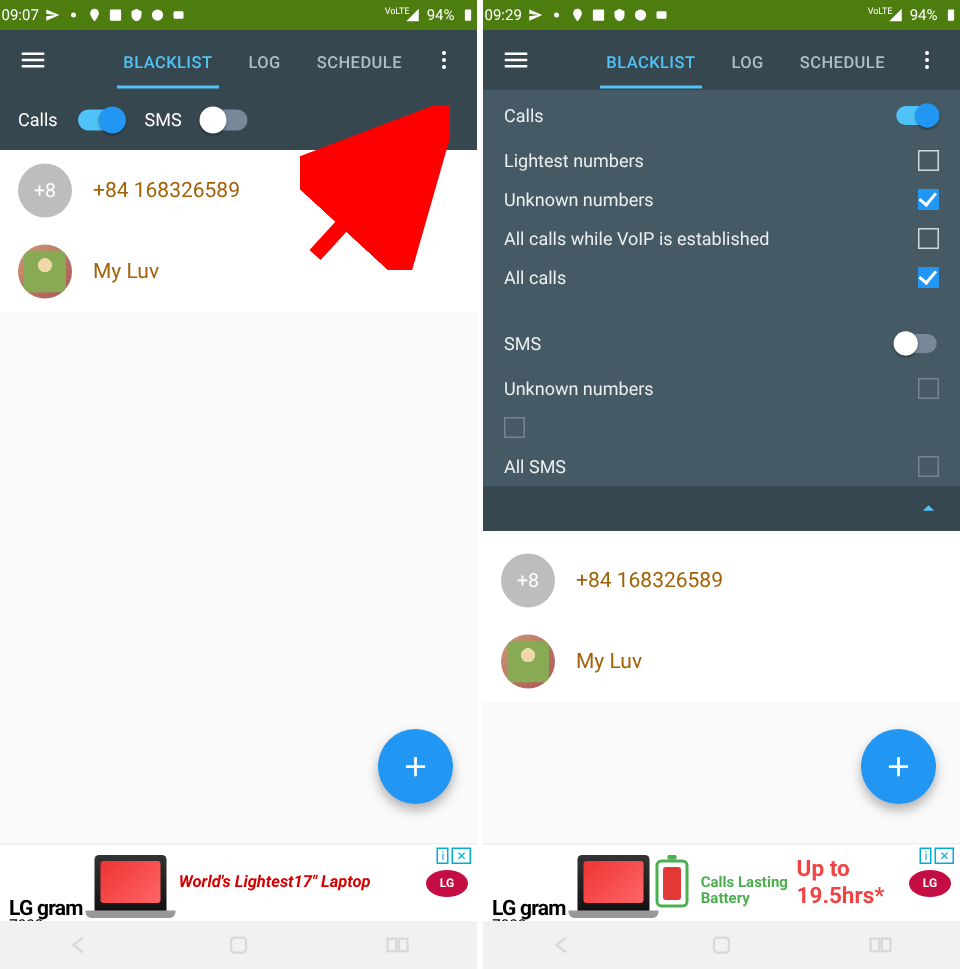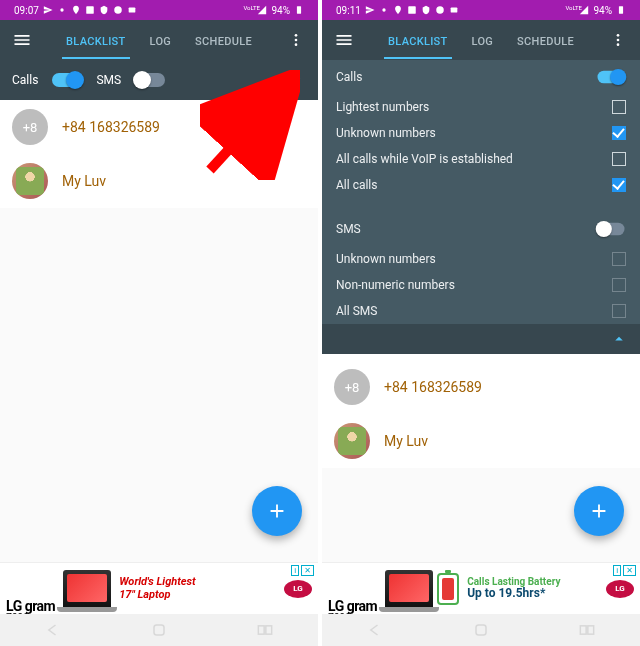--- a/index.html
+++ b/index.html
@@ -1,28 +1,28 @@
 <!DOCTYPE html>
 <html><head>
 <meta charset="utf-8">
 <style>
   * { box-sizing: border-box; margin: 0; padding: 0; }
   body { font-family: Roboto, Arial, sans-serif; background: #fff; width: 640px; height: 646px; overflow: hidden; }
   .container { display: flex; width: 640px; height: 646px; }
   .phone { width: 318px; height: 646px; position: relative; background: #fafafa; overflow: hidden; }
   .gap { width: 4px; background: #fff; }
   
-  .statusbar { height: 20px; background: #a21caf; color: #fff; display: flex; align-items: center; justify-content: space-between; padding: 0 14px; font-size: 10px; }
+  .statusbar { height: 20px; background: #4d7c0f; color: #fff; display: flex; align-items: center; justify-content: space-between; padding: 0 1px; font-size: 10px; }
   .statusbar .left, .statusbar .right { display: flex; align-items: center; gap: 4px; }
   .statusbar svg { width: 10px; height: 10px; fill: #fff; }
   .sb-icon { width: 10px; height: 10px; display:inline-block; }
   
   .appbar { background: #37474f; color: #fff; height: 40px; display: flex; align-items: center; padding: 0 6px; }
   .hamburger, .kebab { width: 32px; display:flex; align-items:center; justify-content:center; }
-  .tabs { flex: 1; display: flex; justify-content: center; gap: 0; }
+  .tabs { flex: 1; display: flex; justify-content: flex-end; gap: 0; }
   .tab { font-size: 11px; font-weight: 500; letter-spacing: 0.3px; padding: 12px 12px 10px; color: #b0bec5; position: relative; }
   .tab.active { color: #4fc3f7; }
   .tab.active::after { content:""; position:absolute; left:8px; right:8px; bottom:-1px; height:2px; background:#4fc3f7; }
   
   .filterbar { background: #37474f; color:#fff; height: 40px; display:flex; align-items:center; padding: 0 12px; gap: 14px; font-size: 12px; }
   .switch { position:relative; width:30px; height:14px; border-radius:7px; background:#789; display:inline-block; }
   .switch::after { content:""; position:absolute; top:-2px; width:18px; height:18px; border-radius:50%; background:#fff; box-shadow:0 1px 2px rgba(0,0,0,0.4); }
   .switch.on { background:#4fc3f7; }
   .switch.on::after { right:-2px; background:#2196f3; }
   .switch.off::after { left:-2px; }
@@ -39,25 +39,25 @@
   .fab { position:absolute; right:16px; bottom:110px; width:50px; height:50px; border-radius:50%; background:#2196f3; display:flex; align-items:center; justify-content:center; box-shadow:0 4px 8px rgba(0,0,0,0.3); }
   .fab svg { fill:#fff; width:22px; height:22px; }
   
   .ad { position:absolute; left:0; right:0; bottom:32px; height:52px; background:#fff; display:flex; align-items:center; padding:4px 6px; gap:8px; border-top:1px solid #eee; }
   .ad .brand { display:flex; flex-direction:column; font-size:9px; line-height:1;margin-top:44px; }
   .ad .brand .b1 { font-weight:700; font-size:14px; letter-spacing:-0.5px; }
   .ad .brand .b2 { font-weight:400; font-size:10px; }
   .ad .laptop { width:48px; height:38px; background:linear-gradient(#333,#111); border-radius:3px 3px 0 0; position:relative; }
   .ad .laptop::before { content:""; position:absolute; inset:4px 4px 6px 4px; background:linear-gradient(135deg,#e33,#f66); border-radius:2px; }
   .ad .laptop::after { content:""; position:absolute; bottom:-4px; left:-6px; right:-6px; height:5px; background:#999; border-radius:0 0 4px 4px; }
-  .ad .copy { display:flex; flex-direction:column; font-size:11px; font-weight:700; line-height:1.15; flex:1; }
+  .ad .copy { display:flex; flex-direction:row; font-size:11px; font-weight:700; line-height:1.15; flex:1;align-items:flex-end; }
   .ad .copy .l1 { color:#d60000; font-style:italic; }
   .ad .copy .l2 { color:#d60000; font-style:italic; }
   .ad .copy.green .l1 { color:#4caf50; font-size:10px; font-style:normal; }
-  .ad .copy.green .l2 { color:#0c4a6e; font-size:12px; font-style:normal; }
+  .ad .copy.green .l2 { color:#ef4444; font-size:15px; font-style:normal; }
   .ad .lg { width:28px; height:18px; border-radius:50%; background:#c40d42; color:#fff; font-size:8px; font-weight:700; display:flex; align-items:center; justify-content:center; }
   .ad .adx { position:absolute; top:2px; right:4px; display:flex; gap:2px; font-size:8px; color:#00aecd; }
   .ad .adx span { border:1px solid #00aecd; padding:0 2px; line-height:10px; height:11px;}
   .ad .batt { width:22px; height:32px; border:2px solid #4caf50; border-radius:4px; position:relative; margin-left:-4px; }
   .ad .batt::before{ content:""; position:absolute; top:-5px; left:6px; width:6px; height:3px; background:#4caf50; border-radius:1px;}
   .ad .batt::after{ content:""; position:absolute; inset:3px; background:linear-gradient(#e53935,#e53935); border-radius:2px; }
   
   .navbar { position:absolute; left:0; right:0; bottom:0; height:32px; background:#f1f1f1; display:flex; align-items:center; justify-content:space-around; }
   .navbar .nb { width:20px; height:20px; }
   .navbar svg { fill:none; stroke:#d8d8d8; stroke-width:1.8; }
@@ -205,21 +205,21 @@
           <rect x="13" y="7" width="7" height="10"></rect>
         </svg>
     </div>
   </div>
 
   <div class="gap"></div>
 
   <div class="phone">
     <div class="statusbar">
       <div class="left">
-        <span>09:11</span>
+        <span>09:29</span>
         <svg viewBox="0 0 24 24">
             <path d="M2 21l21-9L2 3v7l15 2-15 2z"></path>
           </svg>
         <svg viewBox="0 0 24 24">
             <circle cx="12" cy="12" r="4"></circle>
           </svg>
         <svg viewBox="0 0 24 24">
             <path d="M12 2C8 2 5 5 5 9c0 5 7 13 7 13s7-8 7-13c0-4-3-7-7-7z"></path>
           </svg>
         <svg viewBox="0 0 24 24">
@@ -291,21 +291,20 @@
       <div style="height:14px"></div>
       <div class="row head">
         <span>SMS</span>
         <span class="switch off" style="transform:scale(0.9)"></span>
       </div>
       <div class="row">
         <span>Unknown numbers</span>
         <span class="cb dim"></span>
       </div>
       <div class="row">
-        <span>Non-numeric numbers</span>
         <span class="cb dim"></span>
       </div>
       <div class="row">
         <span>All SMS</span>
         <span class="cb dim"></span>
       </div>
       <div class="collapsebar">
         <svg width="18" height="18" viewBox="0 0 24 24" fill="#4fc3f7">
             <path d="M7 14l5-5 5 5z"></path>
           </svg>

